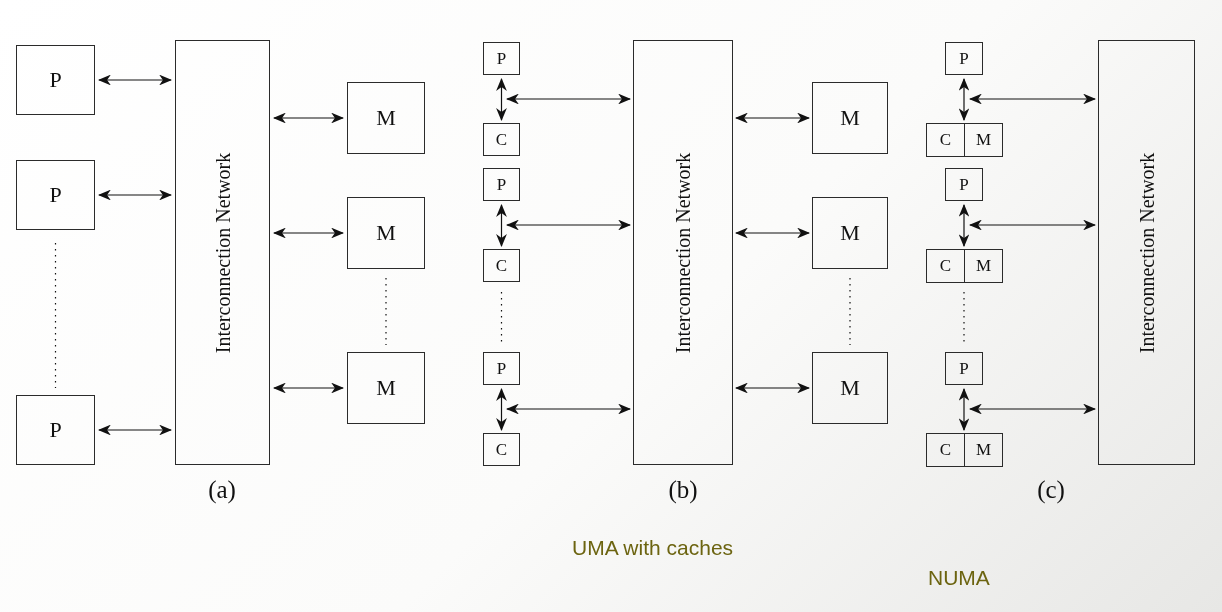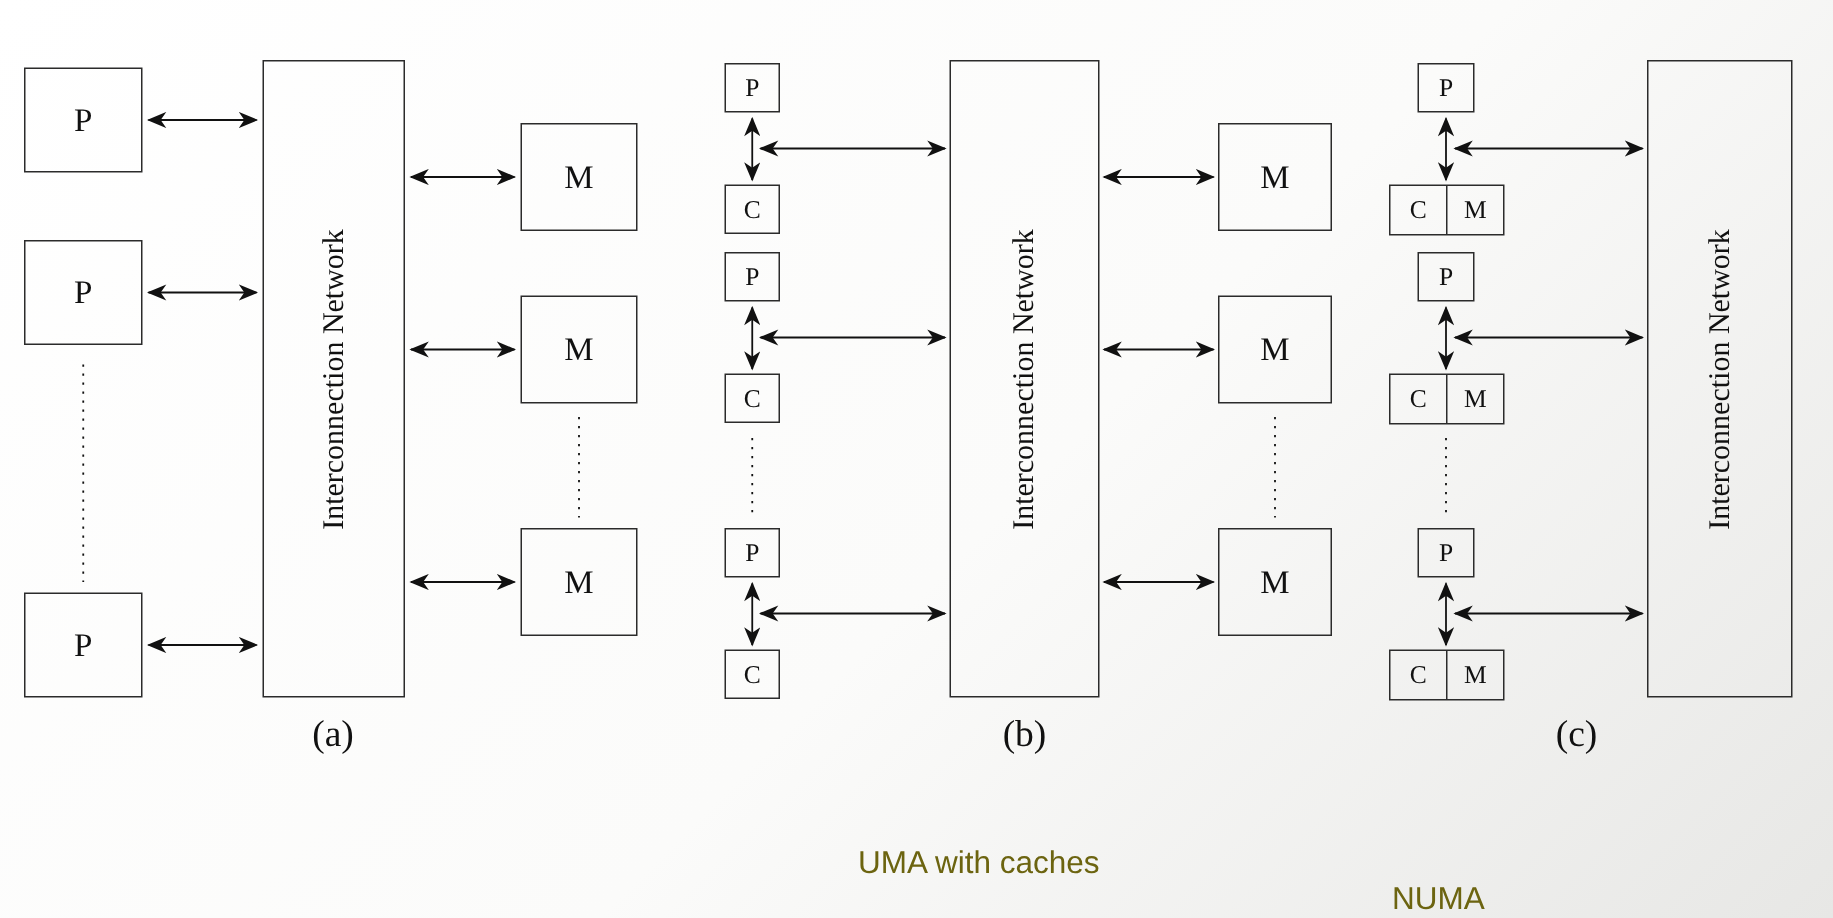--- a/index.html
+++ b/index.html
@@ -194,16 +194,16 @@
     <div class="cell">C</div>
     <div class="cell">M</div>
   </div>
 
   <div class="net" style="left:1098px;top:40px;width:97px;height:425px">
     <span>Interconnection Network</span>
   </div>
 
   <div class="tag" style="left:1023px;top:476px">(c)</div>
 
-  <div class="caption" style="left:572px;top:564px">UMA with caches</div>
-  <div class="caption" style="left:928px;top:588px">NUMA</div>
+  <div class="caption" style="left:572px;top:536px">UMA with caches</div>
+  <div class="caption" style="left:928px;top:566px">NUMA</div>
 
 </div>
 
 </body></html>

